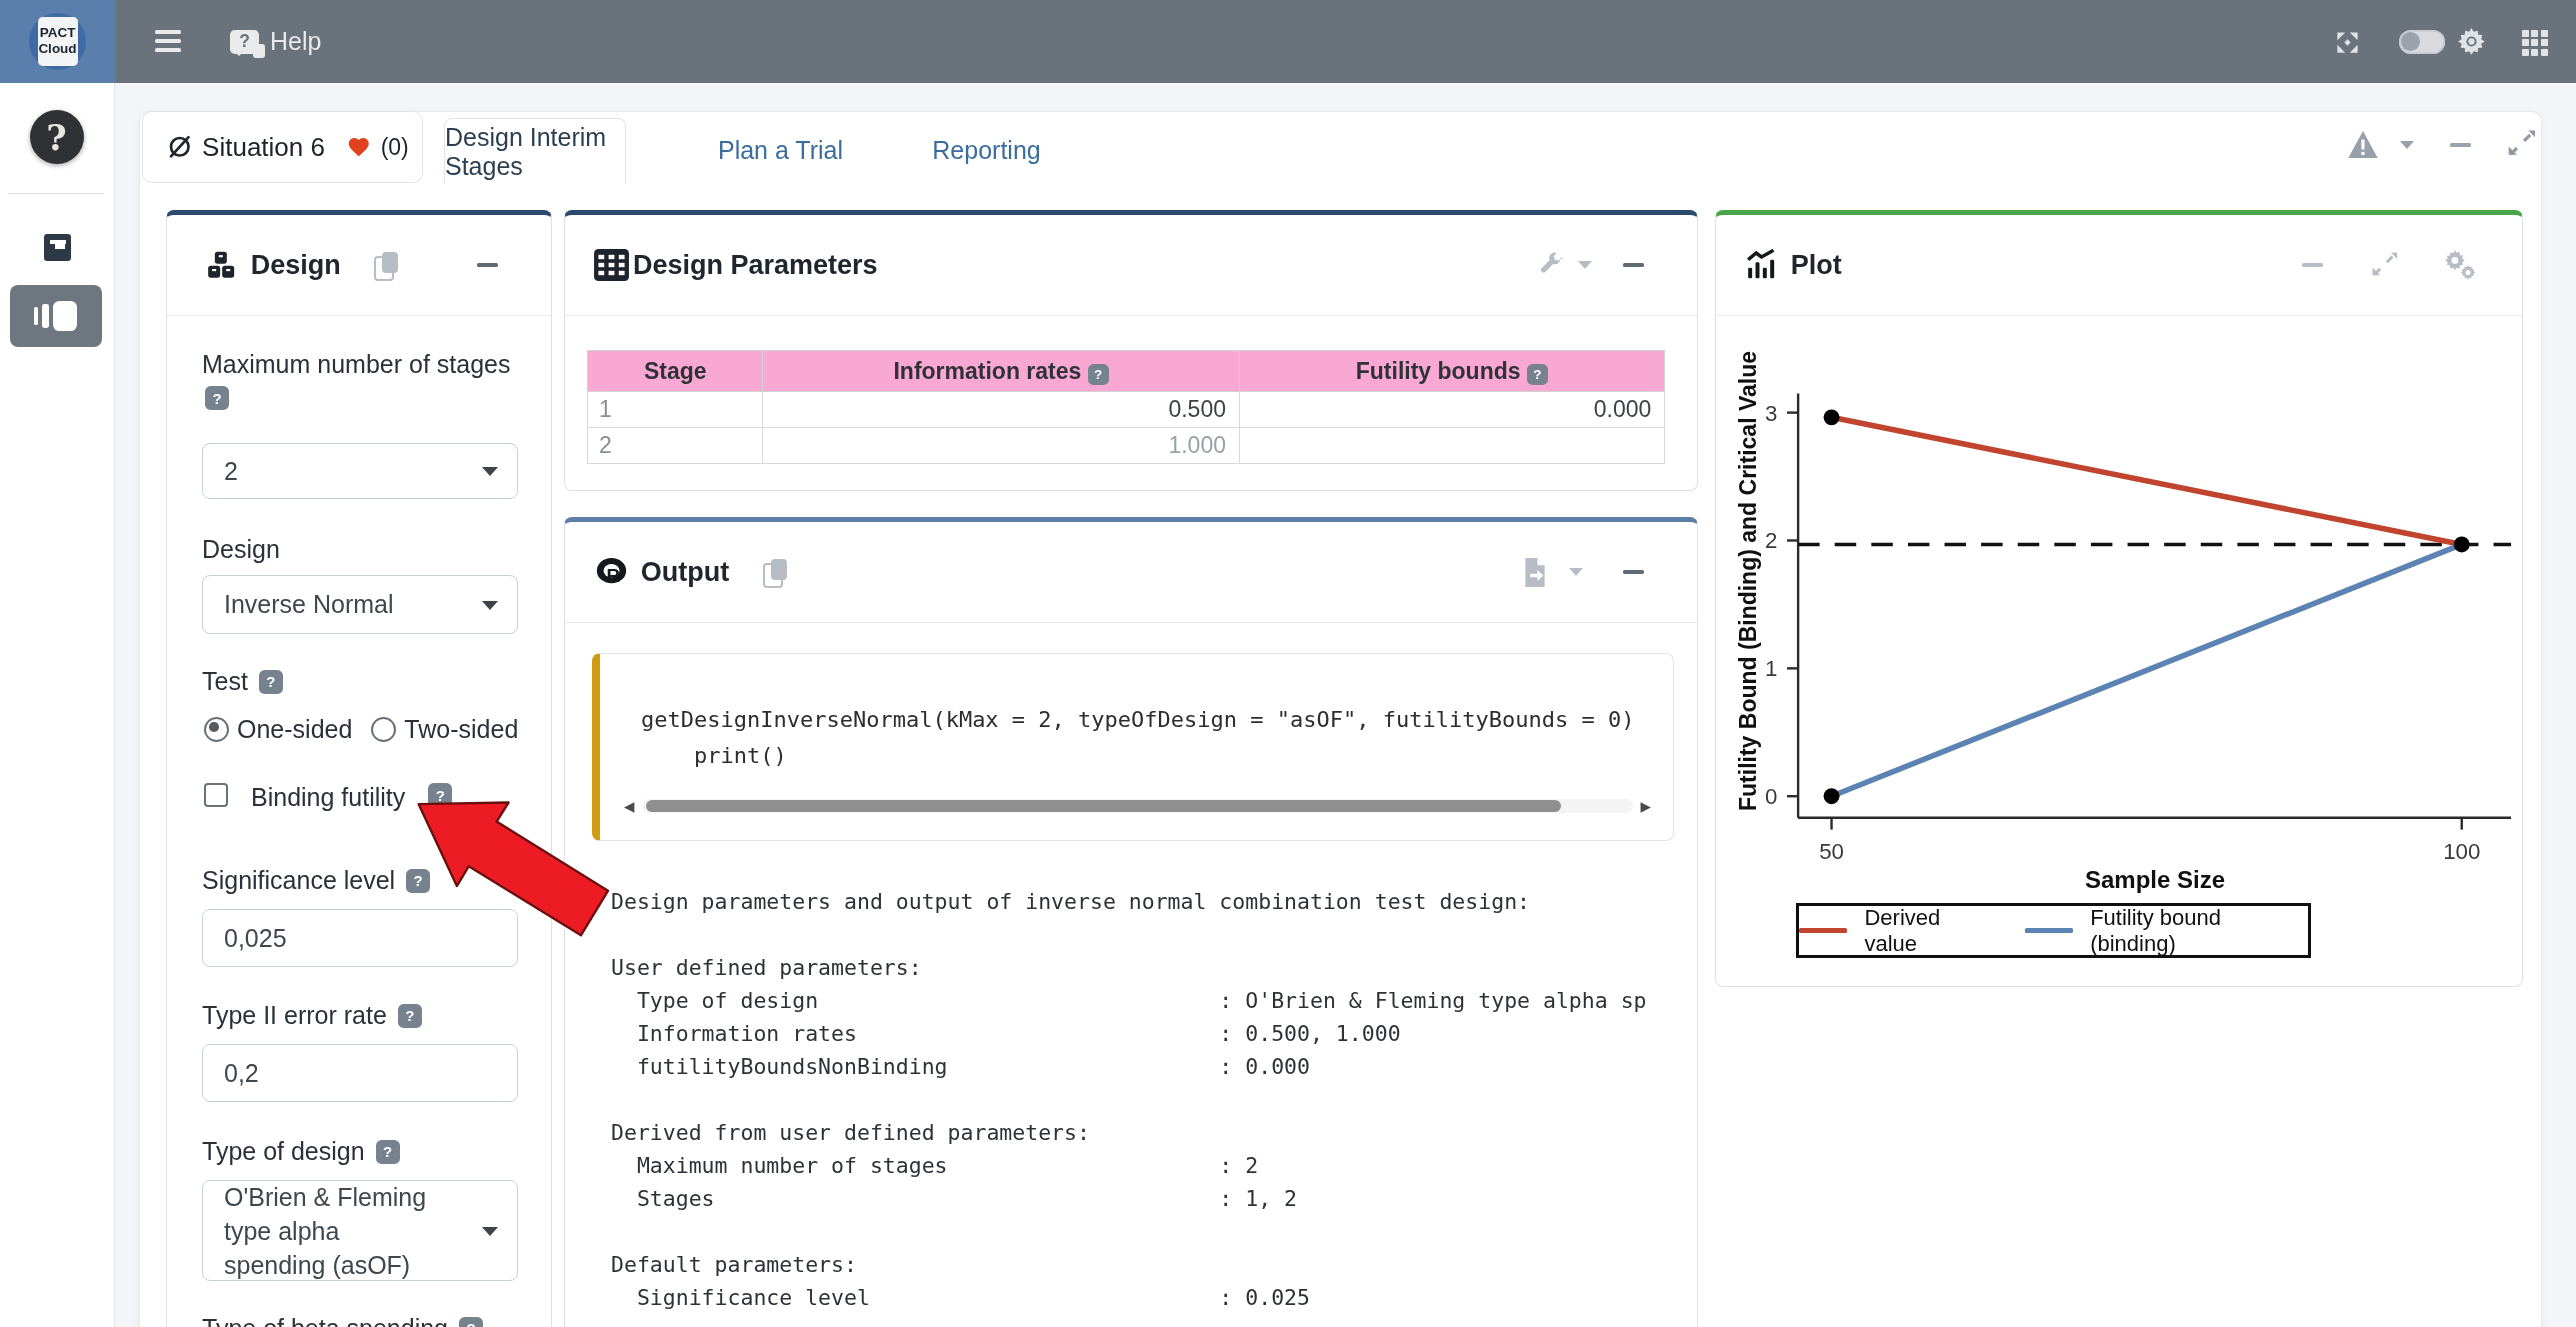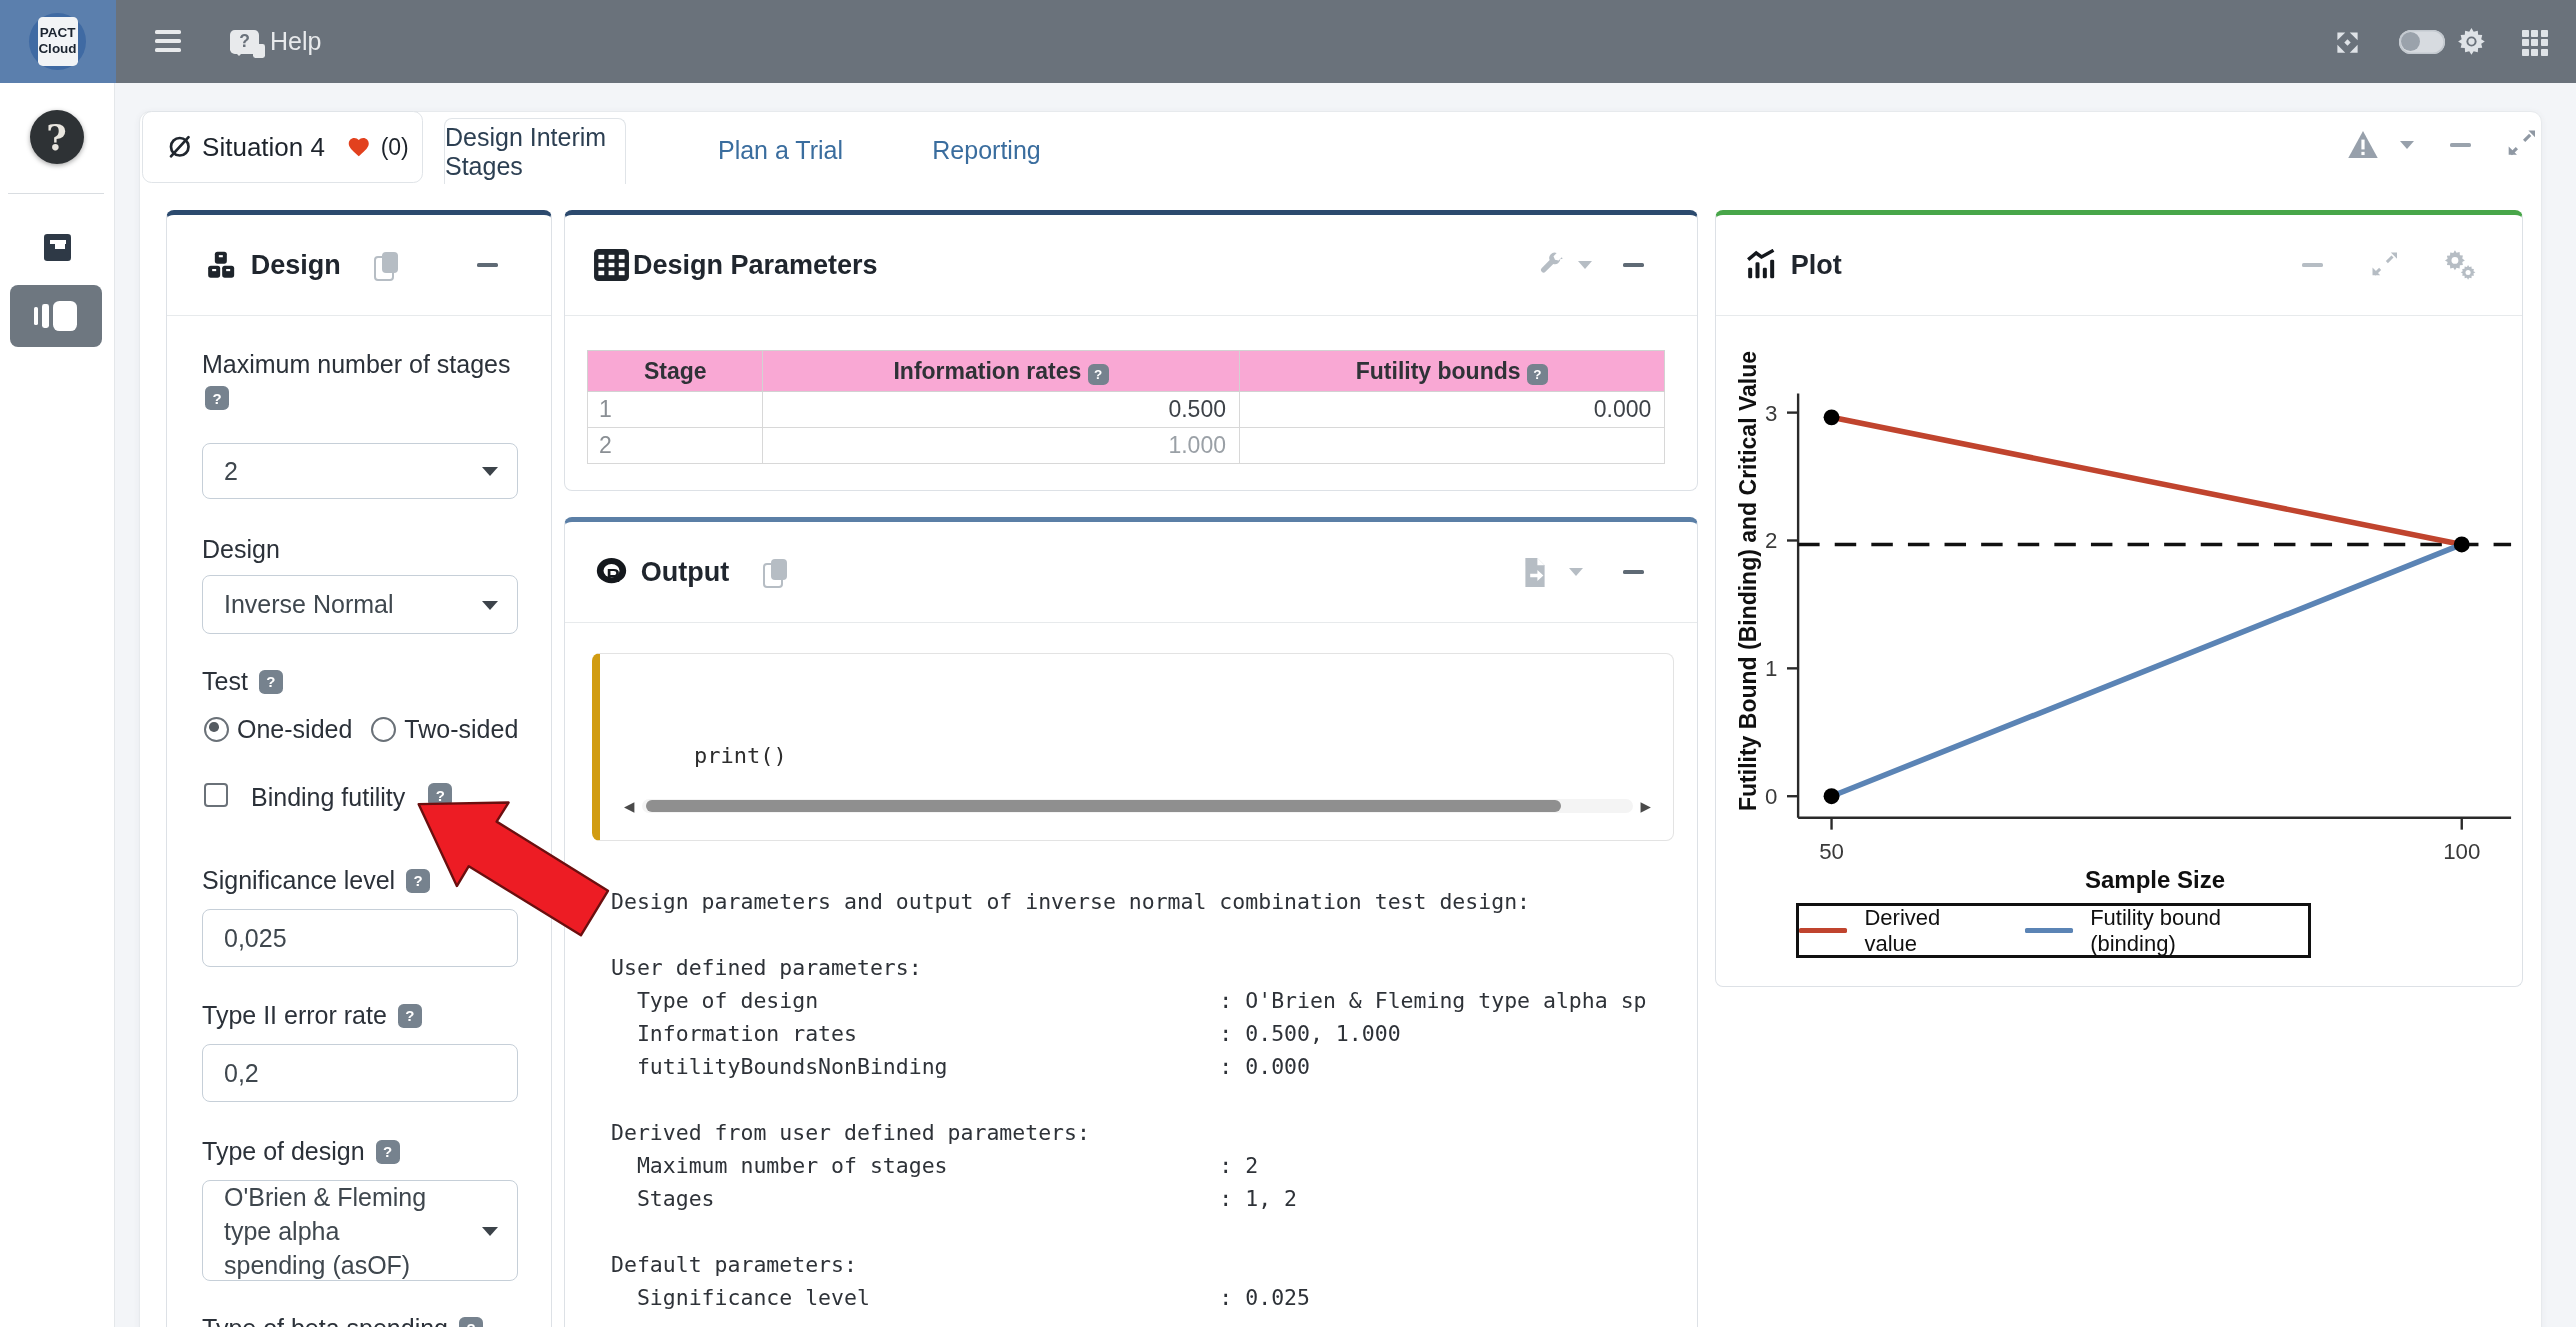--- a/index.html
+++ b/index.html
@@ -170,21 +170,21 @@
   </div>
 </div>
 
 <div class="abs main-card"></div>
 
 <div class="abs situation-box">
   <svg width="25.5" height="25.5" viewBox="0 0 32 32">
     <circle cx="16" cy="16" r="11" fill="none" stroke="#20262e" stroke-width="3.4"></circle>
     <line x1="5" y1="28" x2="27" y2="4" stroke="#20262e" stroke-width="3.4" stroke-linecap="round"></line>
   </svg>
-  <span class="sit-label">Situation 4</span>
+  <span class="sit-label">Situation 6</span>
   <svg width="25.5" height="24" viewBox="0 0 24 24" style="margin-left:11px">
     <path fill="#e2411e" d="M12 21.35l-1.45-1.32C5.4 15.36 2 12.28 2 8.5 2 5.42 4.42 3 7.5 3c1.74 0 3.41.81 4.5 2.09C13.09 3.81 14.76 3 16.5 3 19.58 3 22 5.42 22 8.5c0 3.78-3.4 6.86-8.55 11.54L12 21.35z"></path>
   </svg>
   <span class="fav-count">(0)</span>
 </div>
 <div class="abs tab tab-active">
   <span>Design Interim Stages</span>
 </div>
 <div class="abs tab tab-plain tab-plan">
   <span>Plan a Trial</span>
@@ -360,20 +360,21 @@
     <svg style="margin-left:auto" width="24" height="29" viewBox="0 0 20 24">
       <path fill="#b6bdc4" d="M2 0h10l6 6v18H2z"></path>
         <path fill="#fff" d="M12 0l6 6h-6z"></path>
       <path fill="#fff" d="M7 13h6v-3l5 4.5-5 4.5v-3H7z" transform="translate(-1 0)"></path>
     </svg>
     <span class="caret" style="border-top-color:#b6bdc4;margin-left:9.6px"></span>
     <span class="minus-bar" style="margin-left:27px;margin-right:53px;background:#5f6a75"></span>
   </div>
 </div>
 <div class="abs code-box">
+  <div class="code-line" style="position:absolute;left:41px;top:53px">getDesignInverseNormal(kMax = 2, typeOfDesign = "asOF", futilityBounds = 0)</div>
   <div class="code-line" style="position:absolute;left:41px;top:89px">    print()</div>
 </div>
 <div class="abs hscroll">
   <span class="hs-arrow">◀</span>
   <div class="hs-track">
       <div class="hs-thumb"></div>
     </div>
   <span class="hs-arrow">▶</span>
 </div>
 <pre class="abs out-pre">Design parameters and output of inverse normal combination test design:

